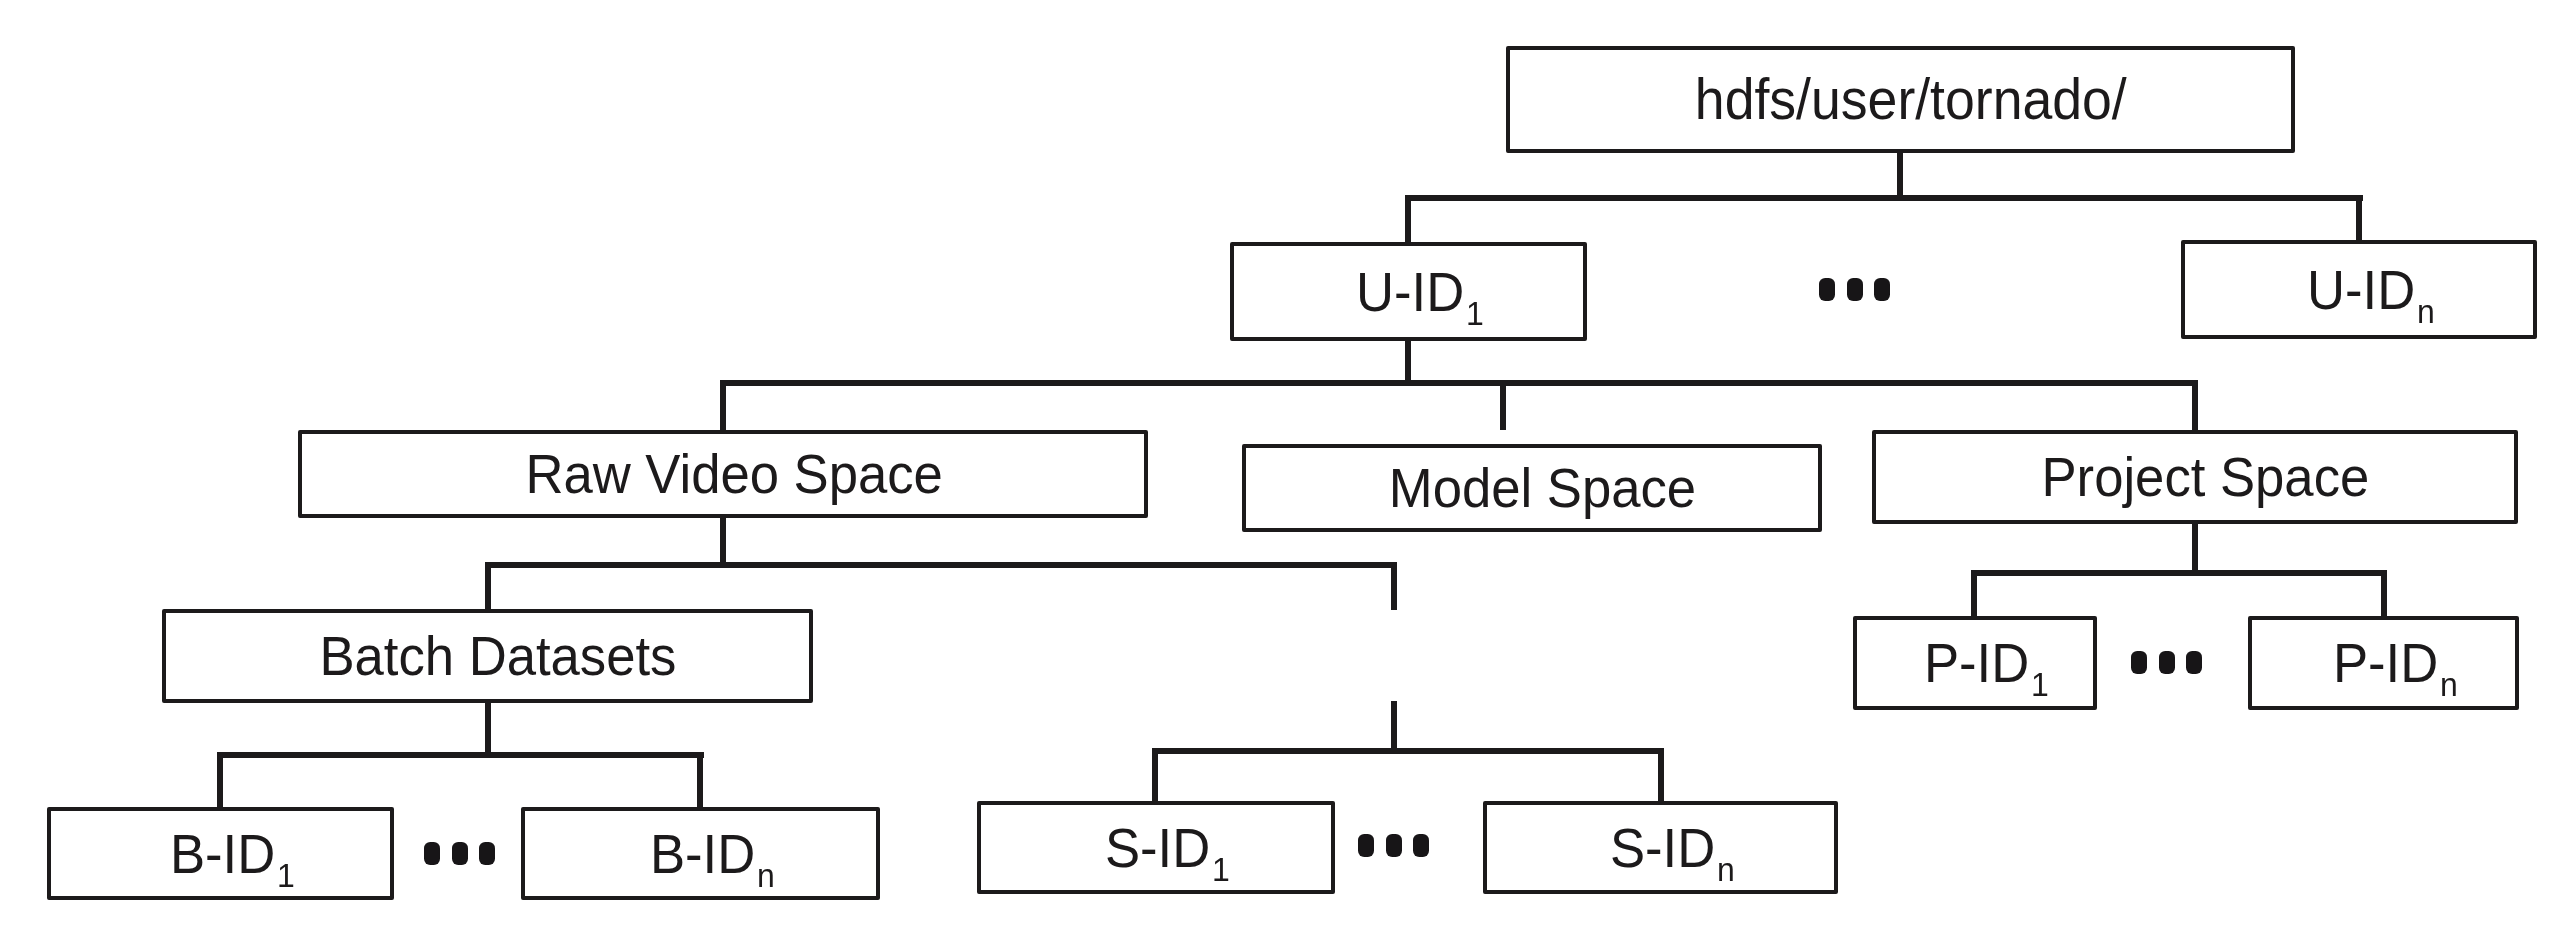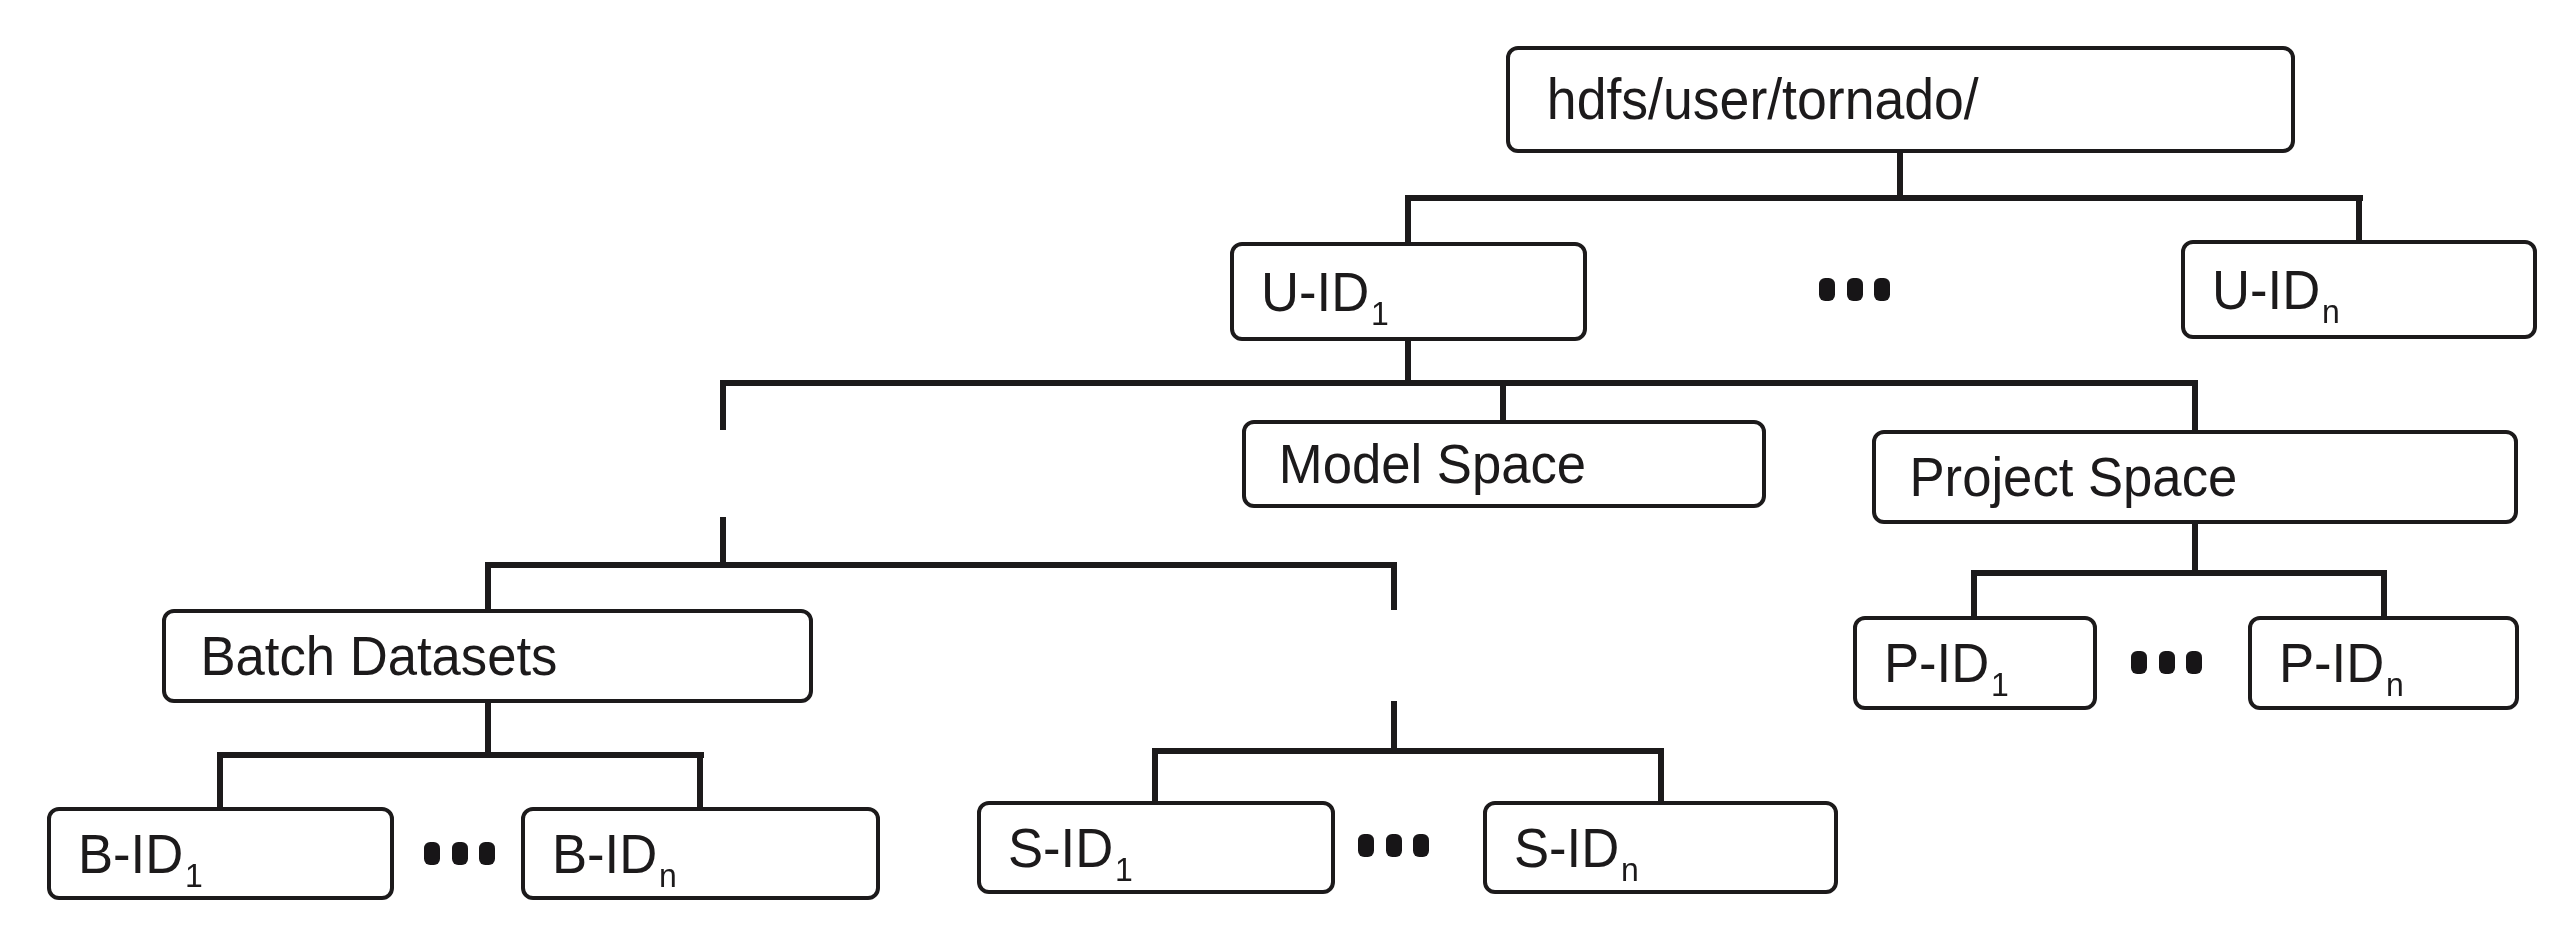--- a/index.html
+++ b/index.html
@@ -10,25 +10,25 @@
     background: #ffffff;
     font-family: "Liberation Sans", sans-serif;
     color: #1c1a1b;
     overflow: hidden;
   }
   
   .box {
     position: absolute;
     box-sizing: border-box;
     border: 4.4px solid #1c1a1b;
-    border-radius: 12px;
+    border-radius: 2px;
     background: #ffffff;
     display: flex;
     align-items: center;
-    justify-content: flex-start;
+    justify-content: center;
     font-size: 56px;
     line-height: 1;
     white-space: nowrap;
     padding-left: 23px;
   }
   .lbl { display: inline-flex; align-items: baseline; transform: scaleX(0.94); }
   .sub { font-size: 34px; position: relative; top: 14px; margin-left: 1.8px; }
   
   .ln { position: absolute; background: #1c1a1b; }
   
@@ -37,21 +37,21 @@
     width: 71px; height: 23px;
     display: flex; justify-content: space-between; align-items: center;
   }
   .dot { display: block; width: 16px; height: 23px; border-radius: 6.2px; background: #171517; }
 
   
   .b-root      { left: 1506px; top: 46px;  width: 789px; height: 107px; font-size: 57px; }
   .b-uid1      { left: 1230px; top: 242px; width: 357px; height: 99px; }
   .b-uidn      { left: 2181px; top: 240px; width: 356px; height: 99px; }
   .b-raw       { left: 298px;  top: 430px; width: 850px; height: 88px; }
-  .b-model     { left: 1242px; top: 420px; width: 524px; height: 88px; }
+  .b-model     { left: 1242px; top: 444px; width: 580px; height: 88px; }
   .b-project   { left: 1872px; top: 430px; width: 646px; height: 94px; }
   .b-batch     { left: 162px;  top: 609px; width: 651px; height: 94px; }
   .b-streaming { left: 1180px; top: 609px; width: 428px; height: 94px; }
   .b-pid1      { left: 1853px; top: 616px; width: 244px; height: 94px; }
   .b-pidn      { left: 2248px; top: 616px; width: 271px; height: 94px; }
   .b-bid1      { left: 47px;   top: 807px; width: 347px; height: 93px; }
   .b-bidn      { left: 521px;  top: 807px; width: 359px; height: 93px; }
   .b-sid1      { left: 977px; top: 801px; width: 358px; height: 93px; }
   .b-sidn      { left: 1483px; top: 801px; width: 355px; height: 93px; }
 
@@ -111,20 +111,26 @@
       </span>
   </div>
 
   <div class="box b-uidn">
     <span class="lbl">
         <span>U-ID</span>
         <span class="sub">n</span>
       </span>
   </div>
 
+  <div class="box b-raw">
+    <span class="lbl">
+        <span>Raw Video Space</span>
+        <span class="sub"></span>
+      </span>
+  </div>
 
   <div class="box b-model">
     <span class="lbl">
         <span>Model Space</span>
         <span class="sub"></span>
       </span>
   </div>
 
   <div class="box b-batch">
     <span class="lbl">

